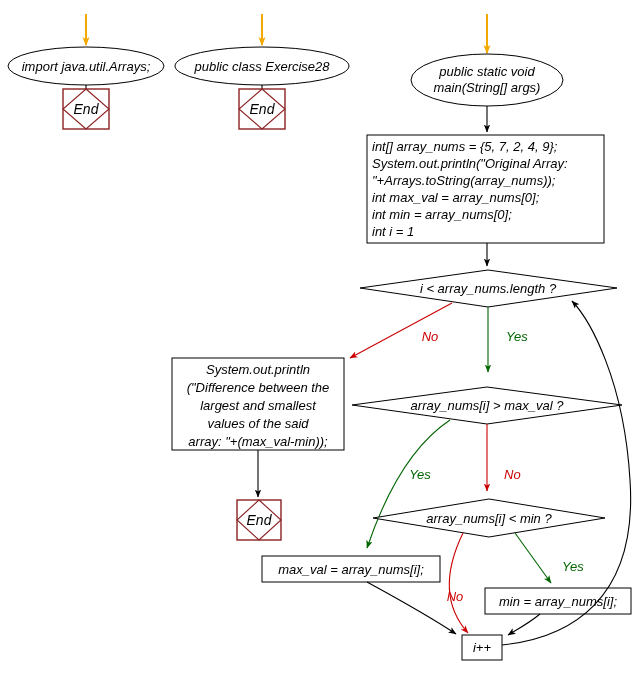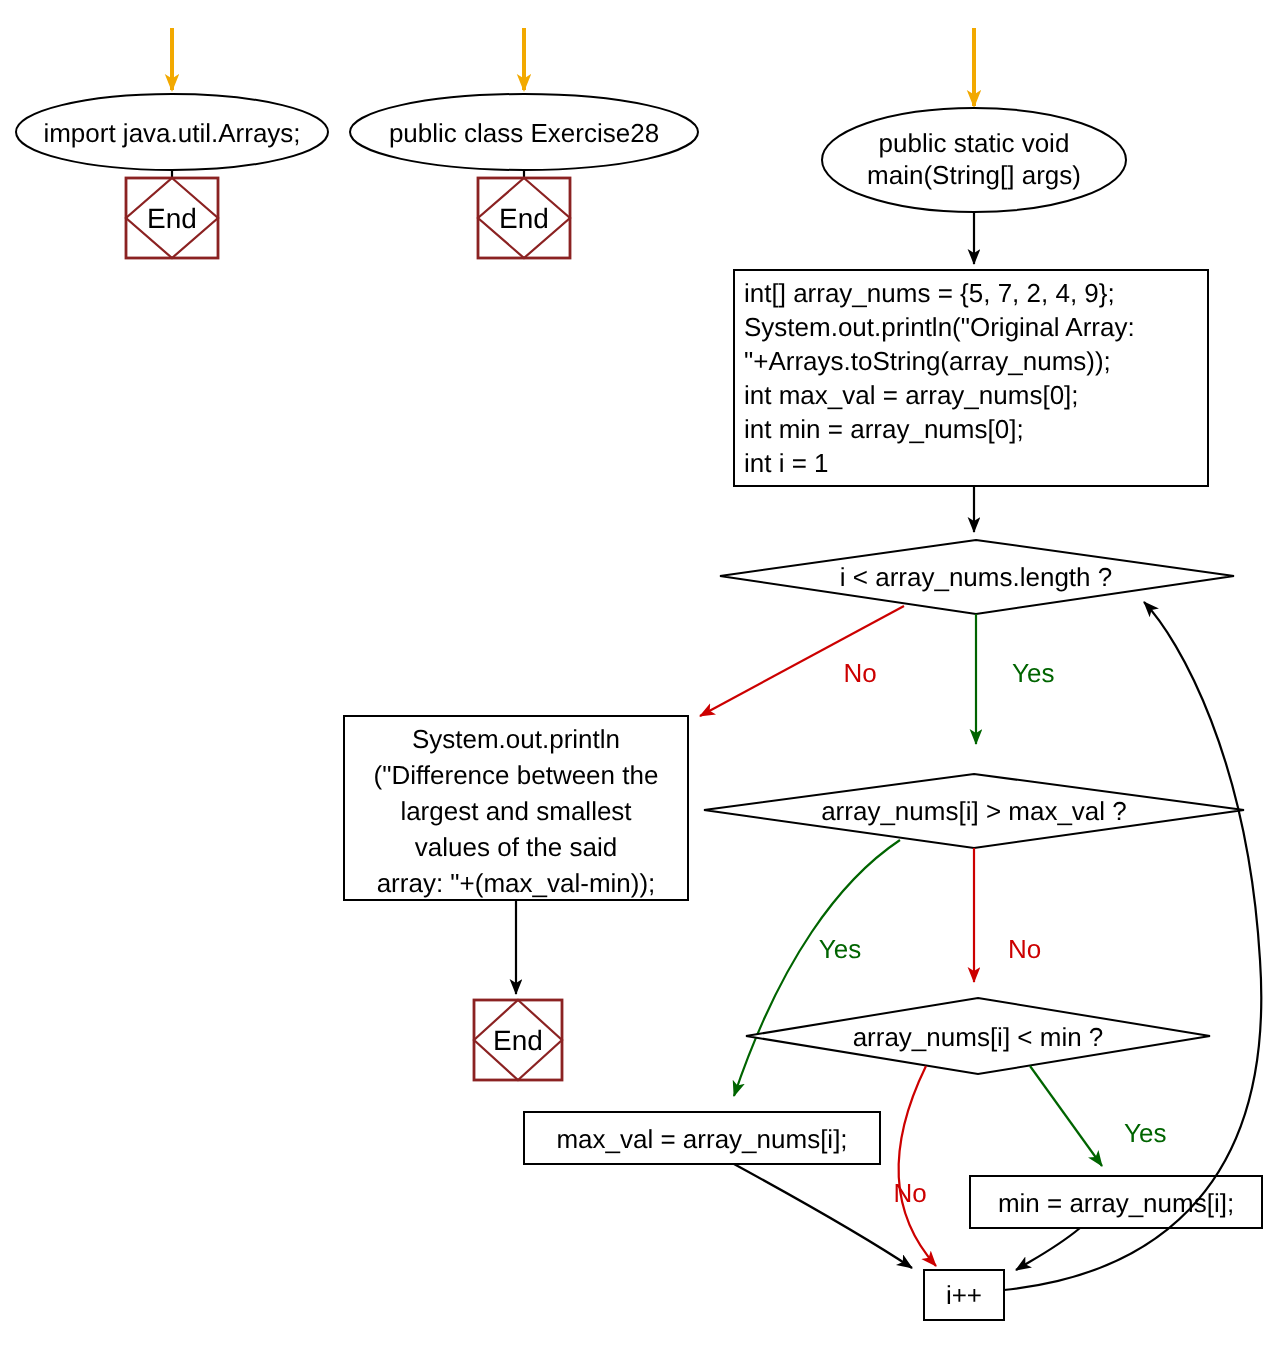--- a/index.html
+++ b/index.html
@@ -7,20 +7,21 @@
     padding: 0;
     background: #ffffff;
   }
   #chart-root {
     position: relative;
     width: 643px;
     height: 673px;
     background: #ffffff;
     font-family: "Liberation Sans", sans-serif;
     overflow: hidden;
+    font-style: italic;
   }
   svg { display: block; }
   text {
     font-family: "Liberation Sans", sans-serif;
     fill: #000000;
   }
   .node-text { font-size: 13px; }
   .code-text { font-size: 13px; }
   .label-yes { font-size: 13px; fill: #006400; }
   .label-no  { font-size: 13px; fill: #cc0000; }

